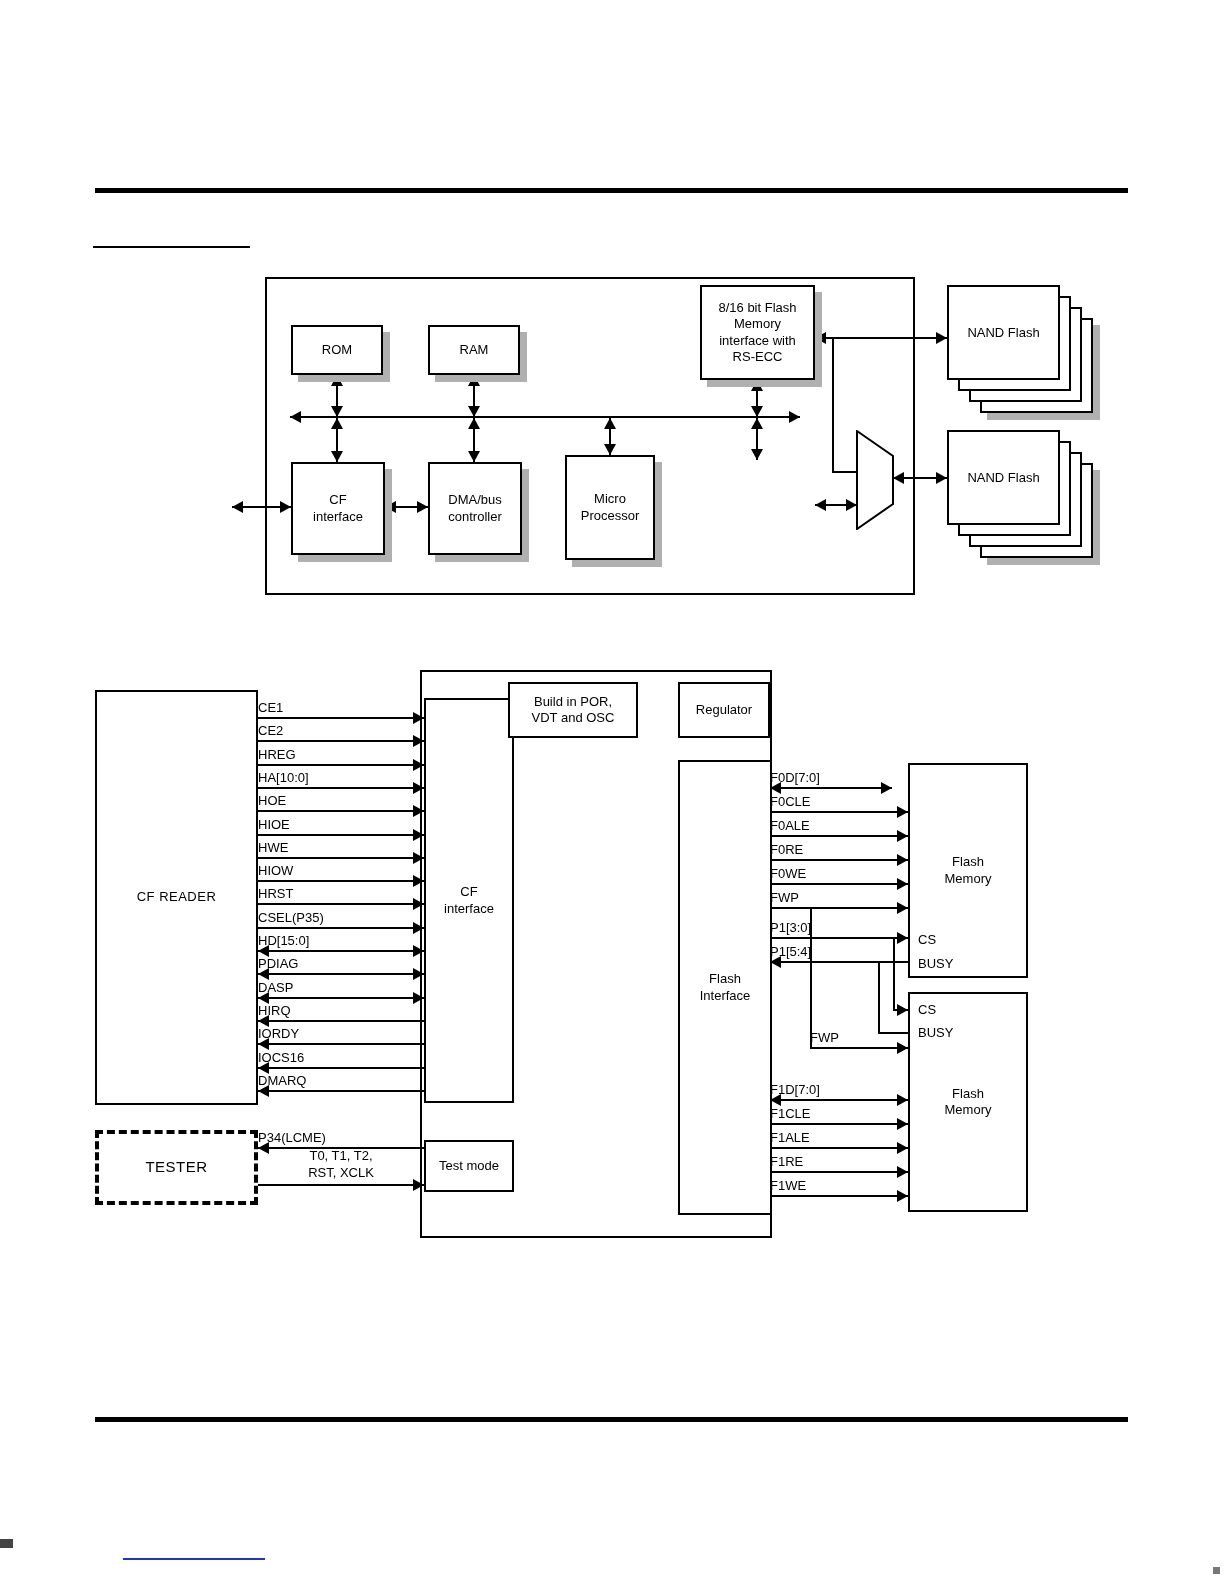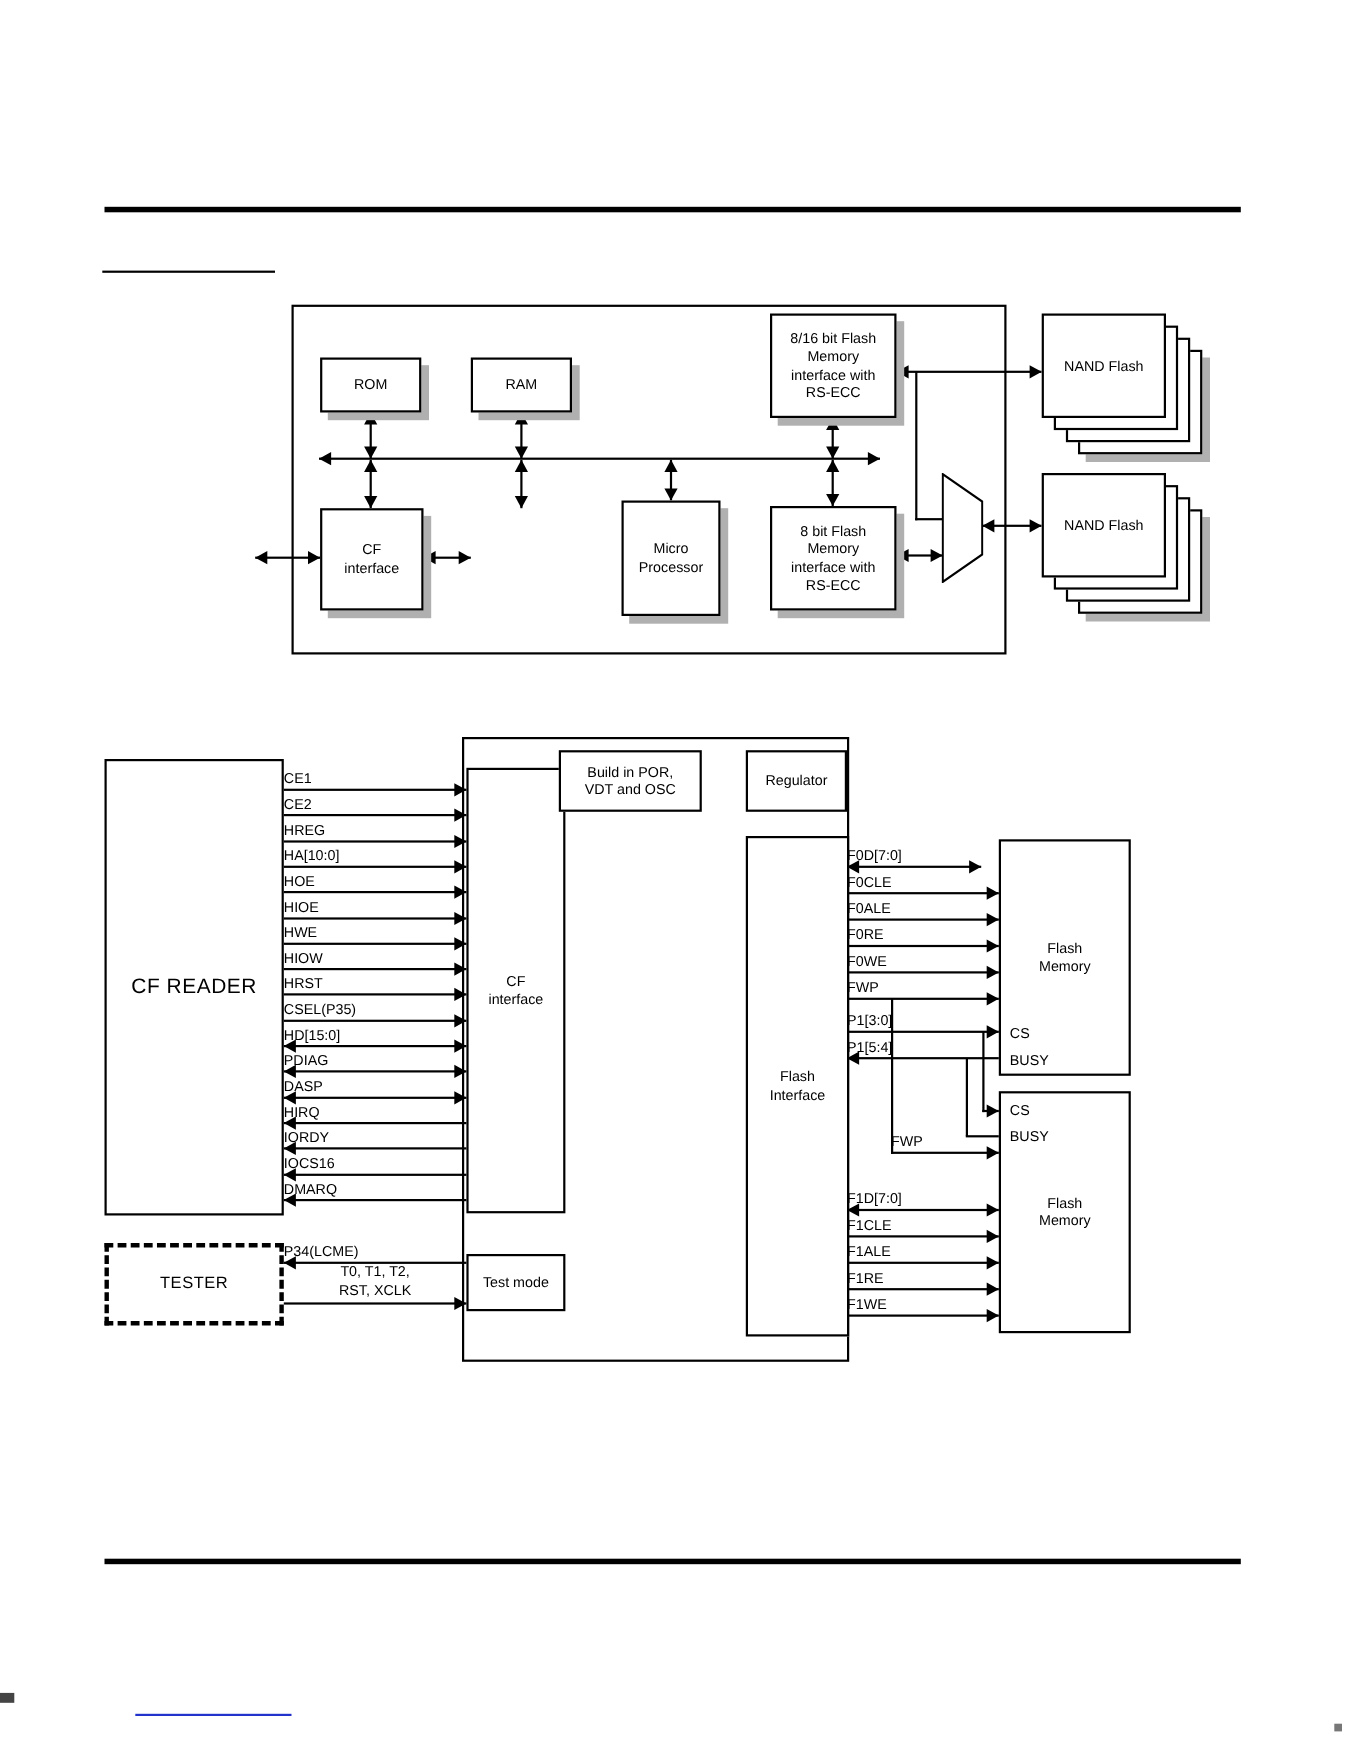--- a/index.html
+++ b/index.html
@@ -40,21 +40,21 @@
   .sig .lbl { position:absolute; left:0; right:0; bottom:8px; text-align:left; font-size:13px; white-space:nowrap; }
   .sig .lbl2 { position:absolute; left:50%; transform:translateX(-50%); width:92px; bottom:8px;
                text-align:center; font-size:13px; line-height:1.3; }
   .dir-l::before, .dir-b::before { content:""; position:absolute; left:0; bottom:-1px; width:0; height:0;
     border-top:6px solid transparent; border-bottom:6px solid transparent; border-right:11px solid #000; }
   .dir-r::after, .dir-b::after { content:""; position:absolute; right:0; bottom:-1px; width:0; height:0;
     border-top:6px solid transparent; border-bottom:6px solid transparent; border-left:11px solid #000; }
 
   .mux { position:absolute; }
   .pin { position:absolute; left:8px; font-size:13px; }
-  .reader-label { font-size:19px; letter-spacing:0.5px; }
+  .reader-label { font-size:13px; letter-spacing:0.5px; }
   .tester-box { border-width:4px; border-style:dashed; font-size:15px; letter-spacing:0.5px; }
 </style>
 </head>
 <body>
 
 <div id="canvas">
 
   <div class="rule" style="left:95px;top:188px;width:1033px;height:5px"></div>
   <div class="rule" style="left:93px;top:246px;width:157px;height:2px"></div>
   <div class="rule" style="left:95px;top:1417px;width:1033px;height:5px"></div>
@@ -89,25 +89,25 @@
   </div>
   <div class="box shadow" style="left:428px;top:325px;width:92px;height:50px">
     <span class="w60">RAM</span>
   </div>
   <div class="box shadow" style="left:700px;top:285px;width:115px;height:95px">
     <span class="w92">8/16 bit Flash Memory interface with RS-ECC</span>
   </div>
   <div class="box shadow" style="left:291px;top:462px;width:94px;height:93px">
     <span class="w60">CF interface</span>
   </div>
+  <div class="box shadow" style="left:428px;top:462px;width:94px;height:93px">
+    <span class="w70">DMA/bus controller</span>
+  </div>
   <div class="box shadow" style="left:565px;top:455px;width:90px;height:105px">
     <span class="w70">Micro Processor</span>
-  </div>
-  <div class="box shadow" style="left:700px;top:460px;width:115px;height:95px">
-    <span class="w92">8 bit Flash Memory interface with RS-ECC</span>
   </div>
 
   <div class="stack" style="left:947px;top:285px;width:150px;height:132px">
     <div class="card shadow" style="left:33px;top:33px"></div>
     <div class="card" style="left:22px;top:22px"></div>
     <div class="card" style="left:11px;top:11px"></div>
     <div class="card" style="left:0;top:0">
       <span>NAND Flash</span>
     </div>
   </div>

